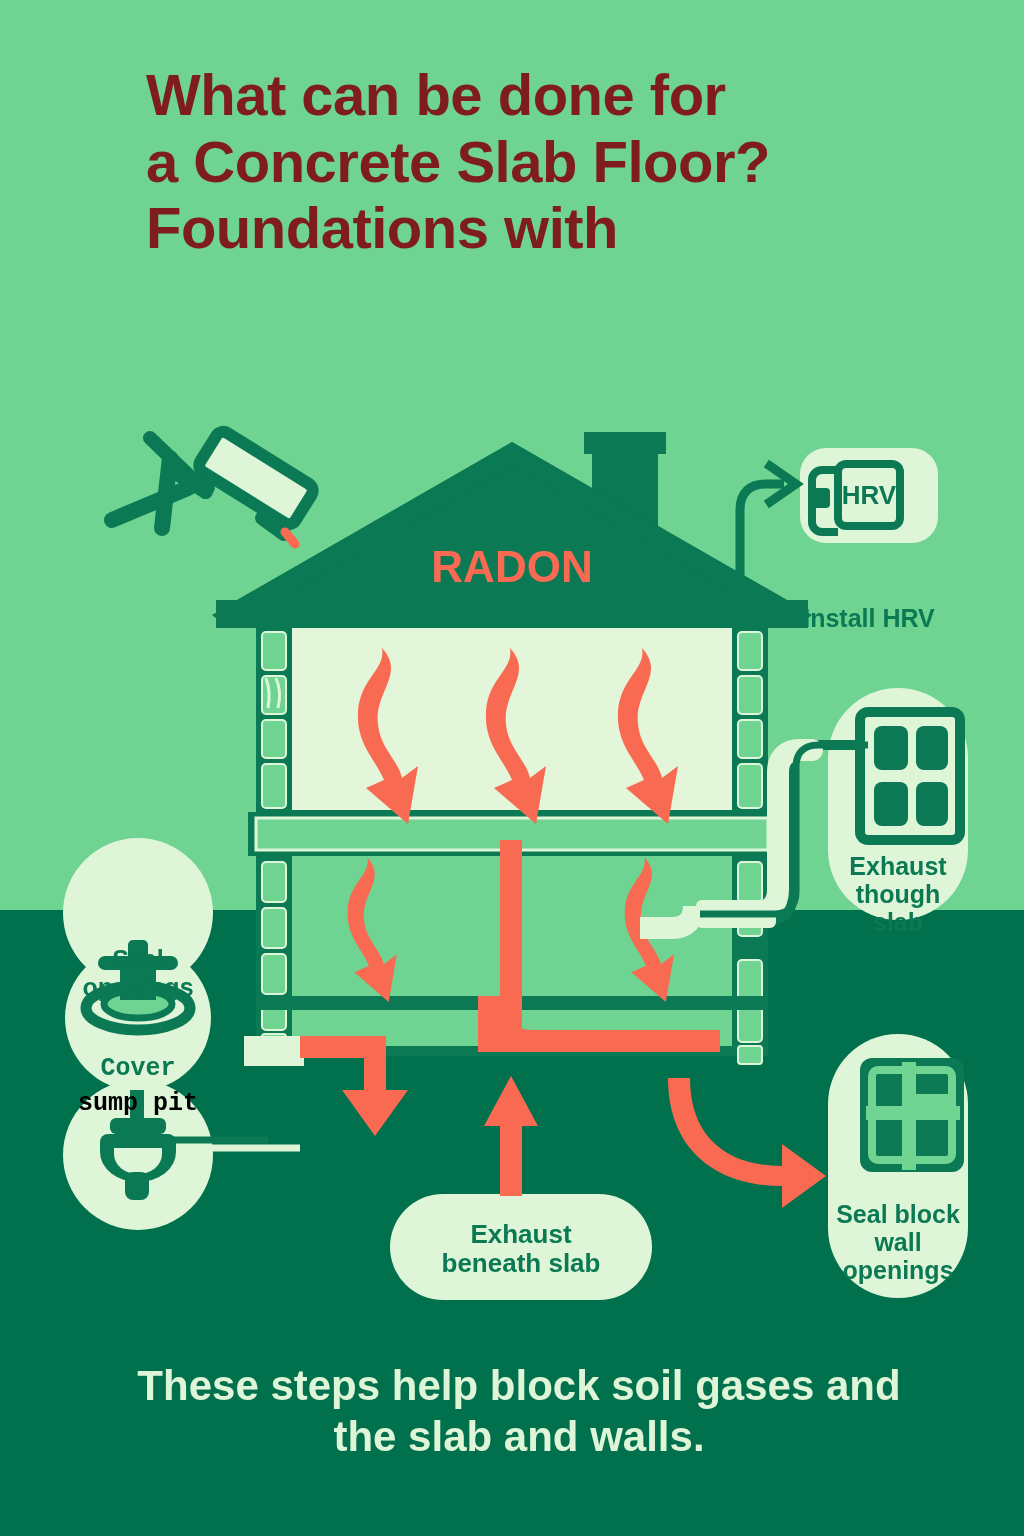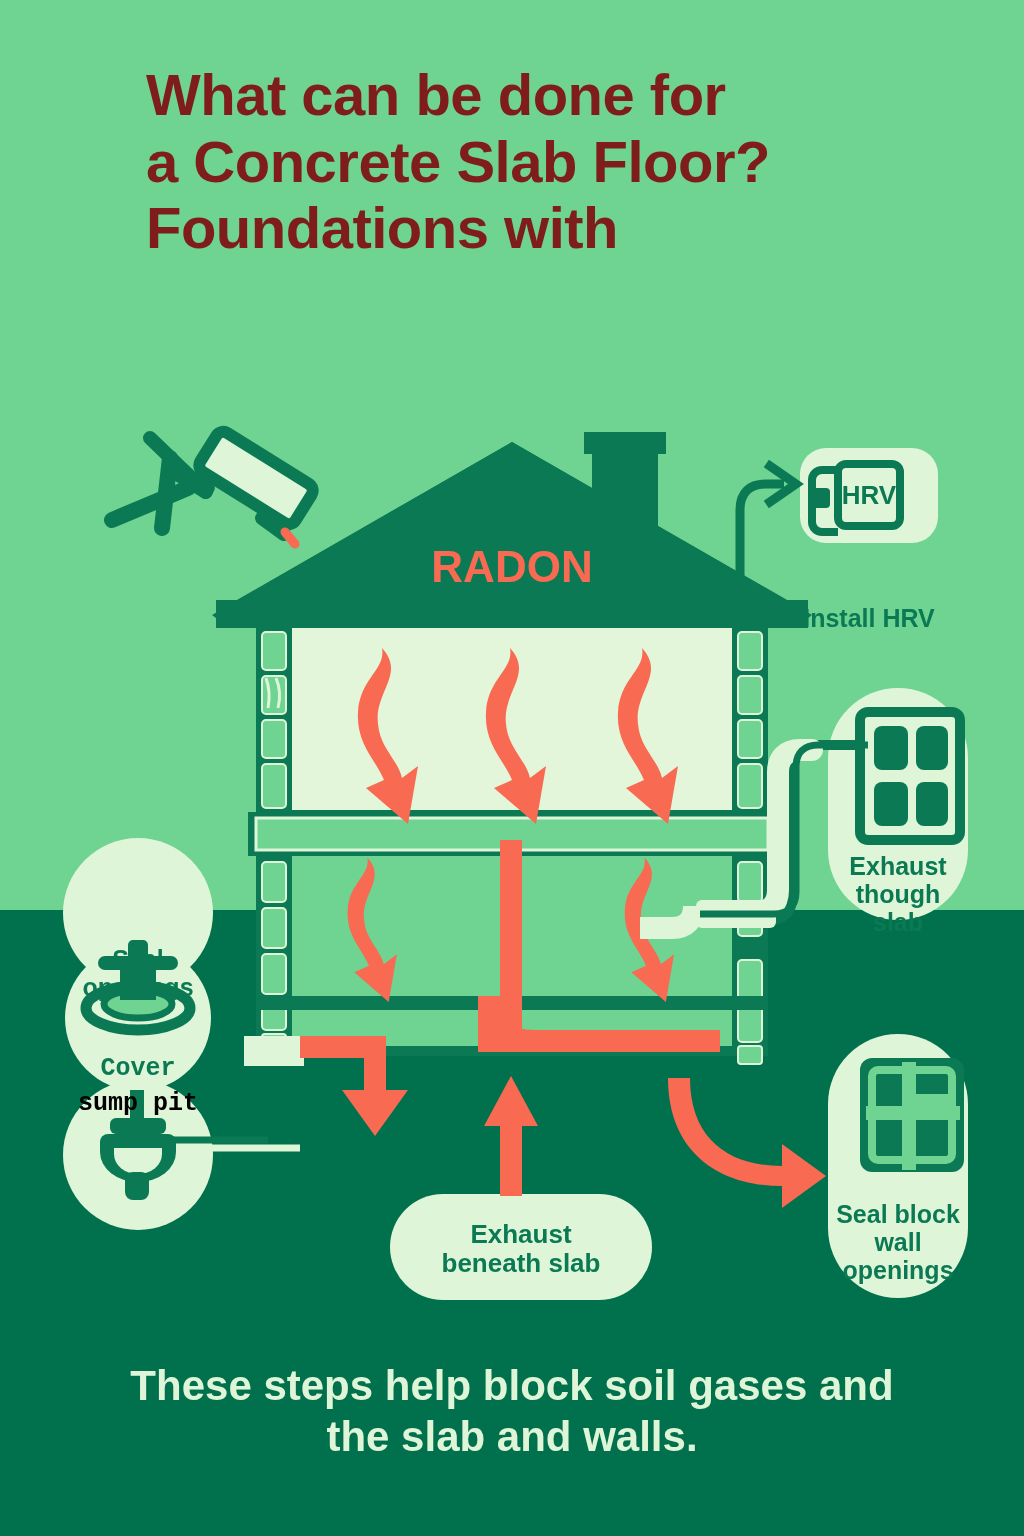--- a/index.html
+++ b/index.html
@@ -35,21 +35,21 @@
     color: #7f1d1d;
     font-size: 58px;
     font-weight: bold;
     line-height: 1.15;
     letter-spacing: -0.5px;
   }
 
   
   .caption {
     position: absolute;
-    left: 62px; top: 1360px;
+    left: 69px; top: 1360px;
     width: 900px;
     text-align: center;
     color: #DFF5D8;
     font-size: 42px;
     font-weight: bold;
     line-height: 1.22;
   }
 
   
   #stage {

